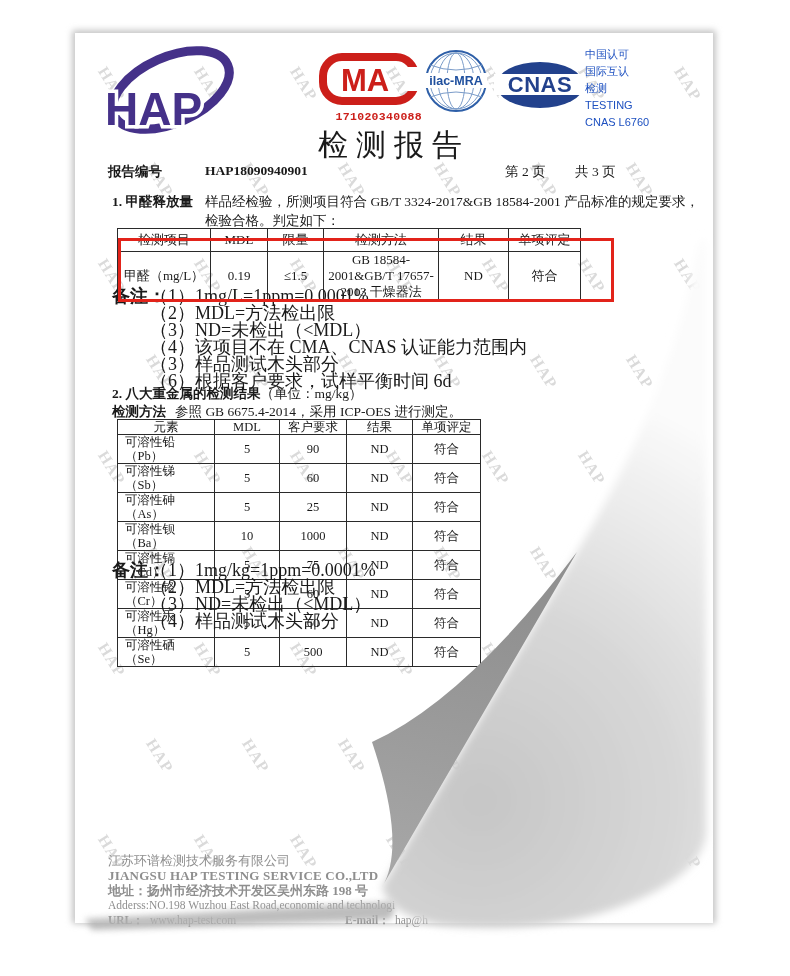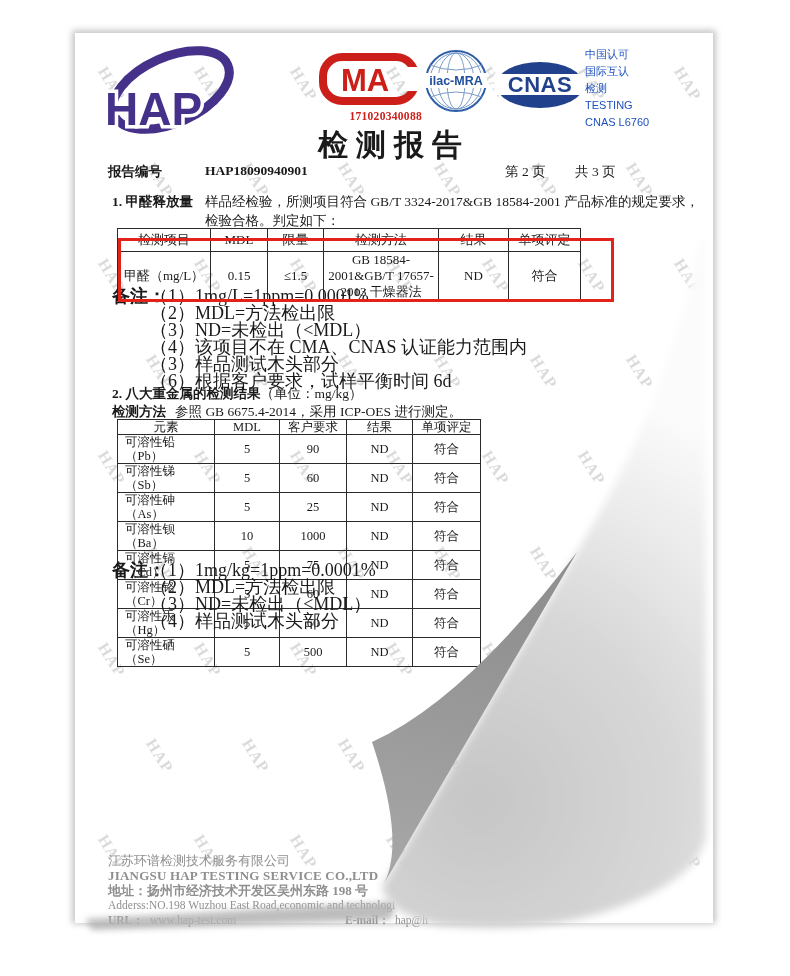--- a/index.html
+++ b/index.html
@@ -12,28 +12,28 @@
          background:#ffffff;z-index:1;}
   #watermarks{position:absolute;left:0;top:0;width:100%;height:100%;overflow:hidden;z-index:0;}
   .wm{position:absolute;font-family:"Liberation Serif","DejaVu Serif",serif;
       font-size:16px;letter-spacing:1px;color:rgba(150,150,150,0.35);
       transform:rotate(58deg);font-weight:bold;}
   .abs{position:absolute;z-index:1;}
   
   .hap-logo{left:22px;top:13px;width:142px;height:100px;}
   .cma{left:243px;top:20px;width:104px;text-align:right;}
   .cma-num{color:#cc1f1a;font-weight:bold;font-size:11.5px;
-           font-family:Liberation Serif, serif;margin-top:1px;letter-spacing:0.3px;}
+           font-family:Liberation Mono, monospace;margin-top:1px;letter-spacing:0.3px;}
   .ilac{left:349px;top:16px;width:64px;height:64px;}
   .cnas{left:419px;top:28px;width:92px;height:48px;}
   .accred{left:510px;top:13px;width:110px;color:#1d50c0;
           font-family:"Liberation Sans","DejaVu Sans",sans-serif;
           font-size:11px;font-weight:normal;line-height:17px;}
   .doc-title{left:0;top:92px;width:100%;text-align:center;font-size:30px;
-             font-weight:bold;letter-spacing:8px;}
+             font-weight:normal;letter-spacing:8px;}
   .report-row{left:0;top:130px;width:100%;height:18px;font-size:13.5px;}
   .report-label{position:absolute;left:33px;font-weight:bold;}
   .report-no{position:absolute;left:130px;font-weight:bold;}
   .page-cur{position:absolute;left:430px;}
   .page-total{position:absolute;left:500px;}
   
   .s-head{font-size:13.5px;}
   .bold{font-weight:bold;}
   .sec1-h{left:37px;top:160px;}
   .sec1-d1{left:130px;top:160px;}
@@ -216,21 +216,21 @@
           <th>MDL</th>
           <th>限量</th>
           <th>检测方法</th>
           <th>结果</th>
           <th>单项评定</th>
         </tr>
       </thead>
       <tbody>
         <tr>
           <td>甲醛（mg/L）</td>
-          <td>0.15</td>
+          <td>0.19</td>
           <td>≤1.5</td>
           <td>GB 18584-2001&amp;GB/T 17657-2013 干燥器法</td>
           <td>ND</td>
           <td>符合</td>
         </tr>
       </tbody>
     </table>
 
   <div class="abs notes notes-label n1-label">备注：</div>
   <div class="abs notes n1">

